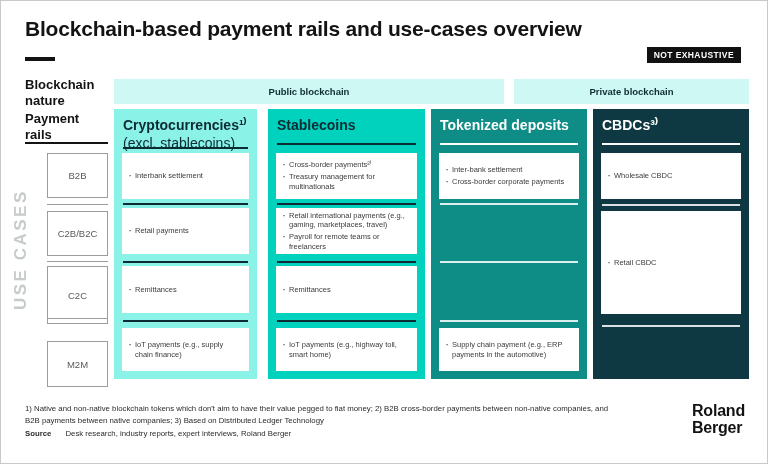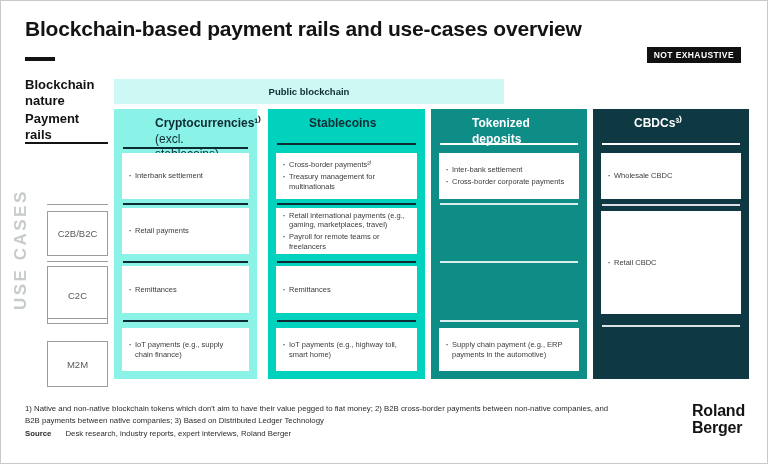--- a/index.html
+++ b/index.html
@@ -33,21 +33,21 @@
     position:absolute; left:46px; width:61px; border:1px solid #9c9c9c;
     display:flex; align-items:center; justify-content:center;
     font-size:9.5px; color:#5a5a5a; background:#fff;
   }
   .rail-sep { position:absolute; left:46px; width:61px; height:1px; background:#9c9c9c; }
   .band {
     position:absolute; top:78px; height:25px; display:flex; align-items:center;
     justify-content:center; font-size:9.5px; font-weight:700; color:#0f2d33;
   }
   .col { position:absolute; top:108px; height:270px; }
-  .col-head { position:absolute; left:9px; right:9px; top:7px; font-size:12px; line-height:1.3;margin-left:32px; }
+  .col-head { position:absolute; left:9px; right:9px; top:7px; font-size:14px; line-height:1.3; }
   .col-head .col-title { font-weight:700; }
   .col-head .col-sub { font-weight:400; }
   .head-dark { color:#0c2b33; }
   .head-light { color:#ffffff; }
   .head-rule { position:absolute; left:9px; right:9px; top:34px; height:2px; }
   .rule-dark { background:#0c2b33; }
   .rule-light { background:#ffffff; }
   .cell {
     position:absolute; left:8px; right:8px; background:#ffffff; list-style:none;
     display:flex; flex-direction:column; justify-content:center; gap:2px;
@@ -76,28 +76,30 @@
 
   <div class="title">Blockchain-based payment rails and use-cases overview</div>
   <div class="title-dash"></div>
   <div class="badge" style="background: rgb(17, 17, 17);">NOT EXHAUSTIVE</div>
 
   <div class="side-label" style="top:76px">Blockchain nature</div>
   <div class="side-label" style="top:110px">Payment rails</div>
   <div class="rails-rule"></div>
   <div class="use-cases">USE CASES</div>
 
+  <div class="rail-box" style="top:152px;height:45px">B2B</div>
   <div class="rail-sep" style="top:203px"></div>
   <div class="rail-box" style="top:210px;height:45px">C2B/B2C</div>
   <div class="rail-sep" style="top:260px"></div>
   <div class="rail-box" style="top:265px;height:58px">C2C</div>
   <div class="rail-sep" style="top:317px"></div>
   <div class="rail-box" style="top:340px;height:46px">M2M</div>
 
   <div class="band" style="left: 113px; width: 390px; background: rgb(205, 248, 244);">Public blockchain</div>
+  <div class="band" style="left: 513px; width: 235px; background: rgb(205, 248, 244);">Private blockchain</div>
 
   <div class="col" style="left: 113px; width: 143px; background: rgb(139, 242, 232);">
     <div class="col-head head-dark">
       <div class="col-title">Cryptocurrencies¹⁾</div>
       <div class="col-sub">(excl. stablecoins)</div>
     </div>
     <div class="head-rule rule-dark" style="top:38px"></div>
     <ul class="cell" style="top:44px;height:46px">
         <li>Interbank settlement</li>
       </ul>

